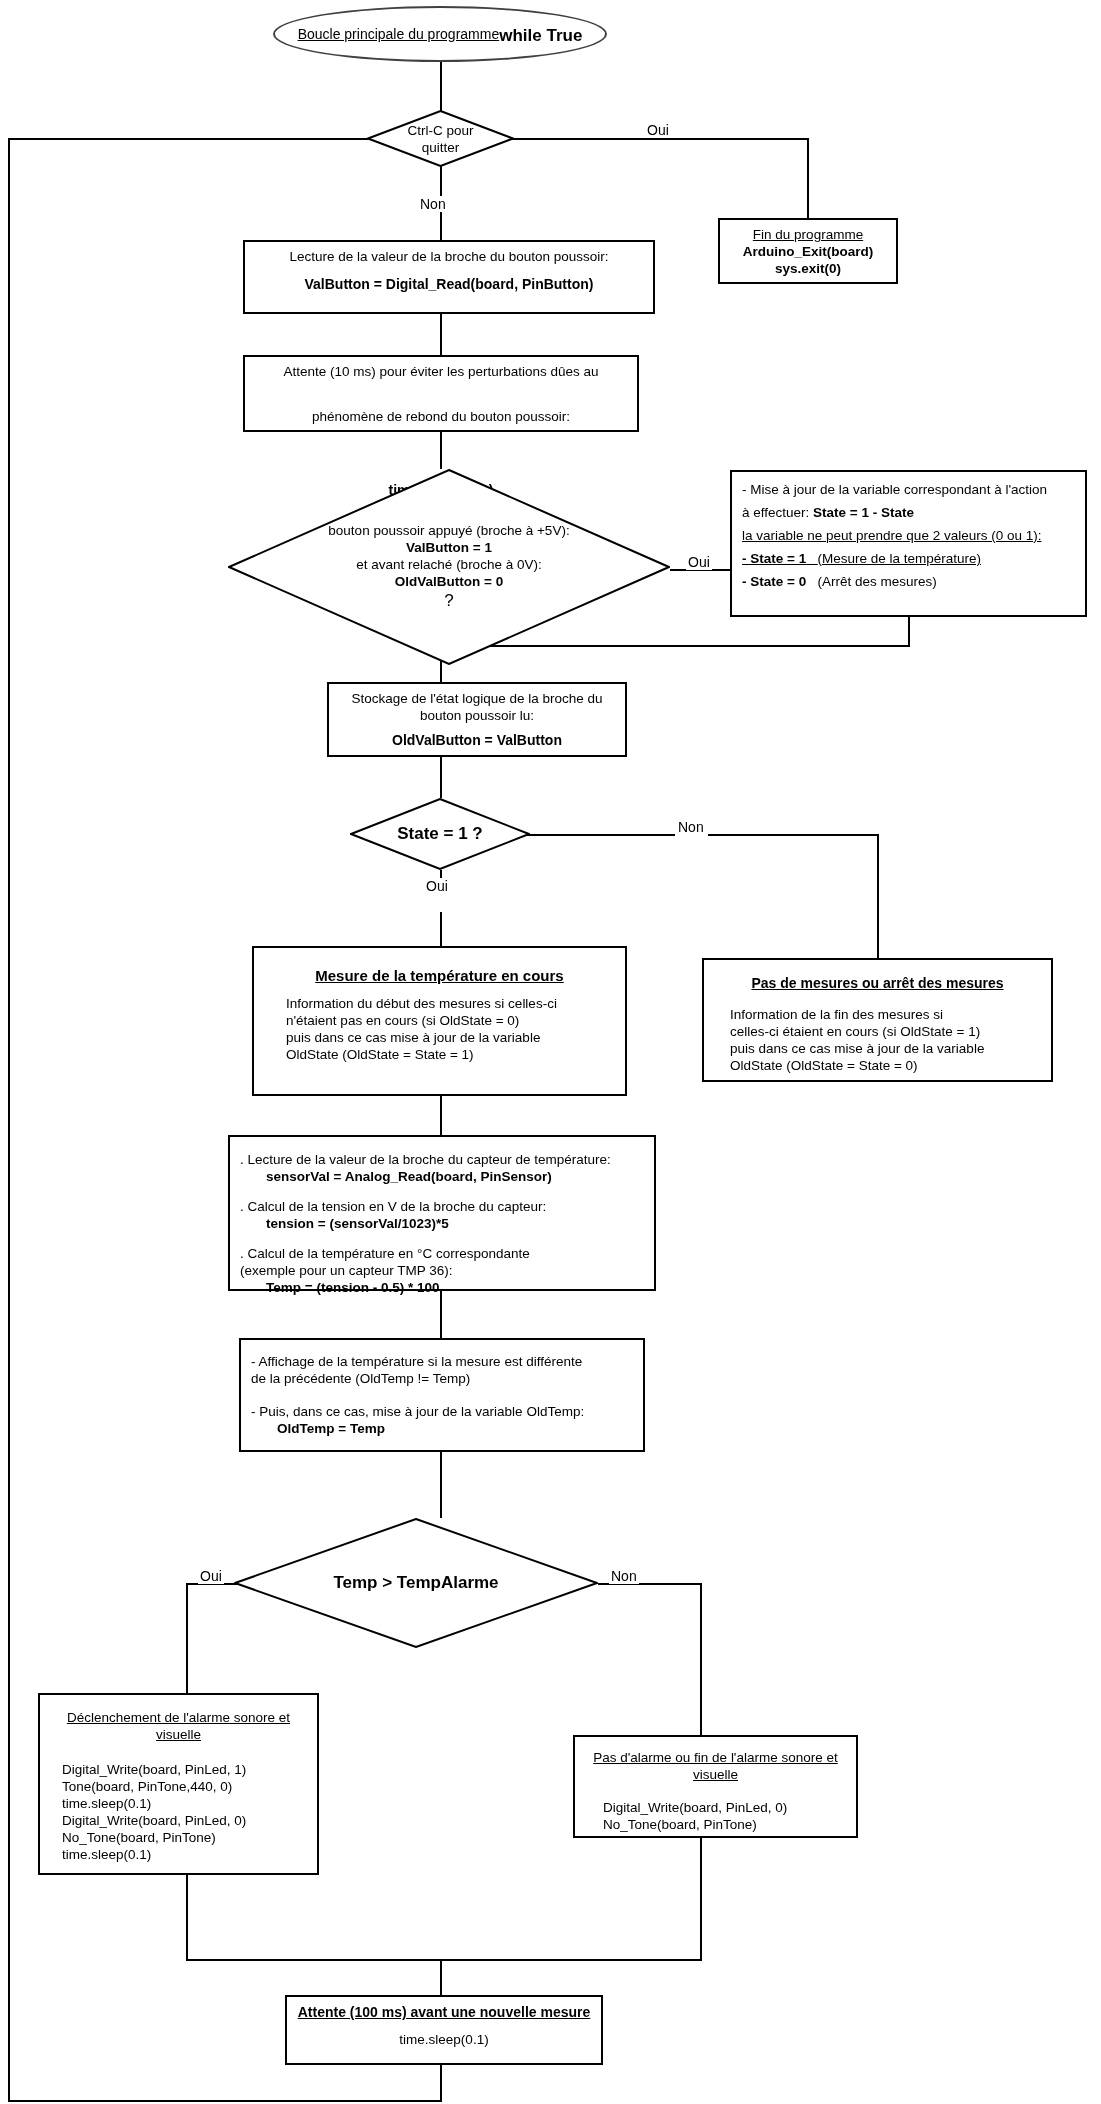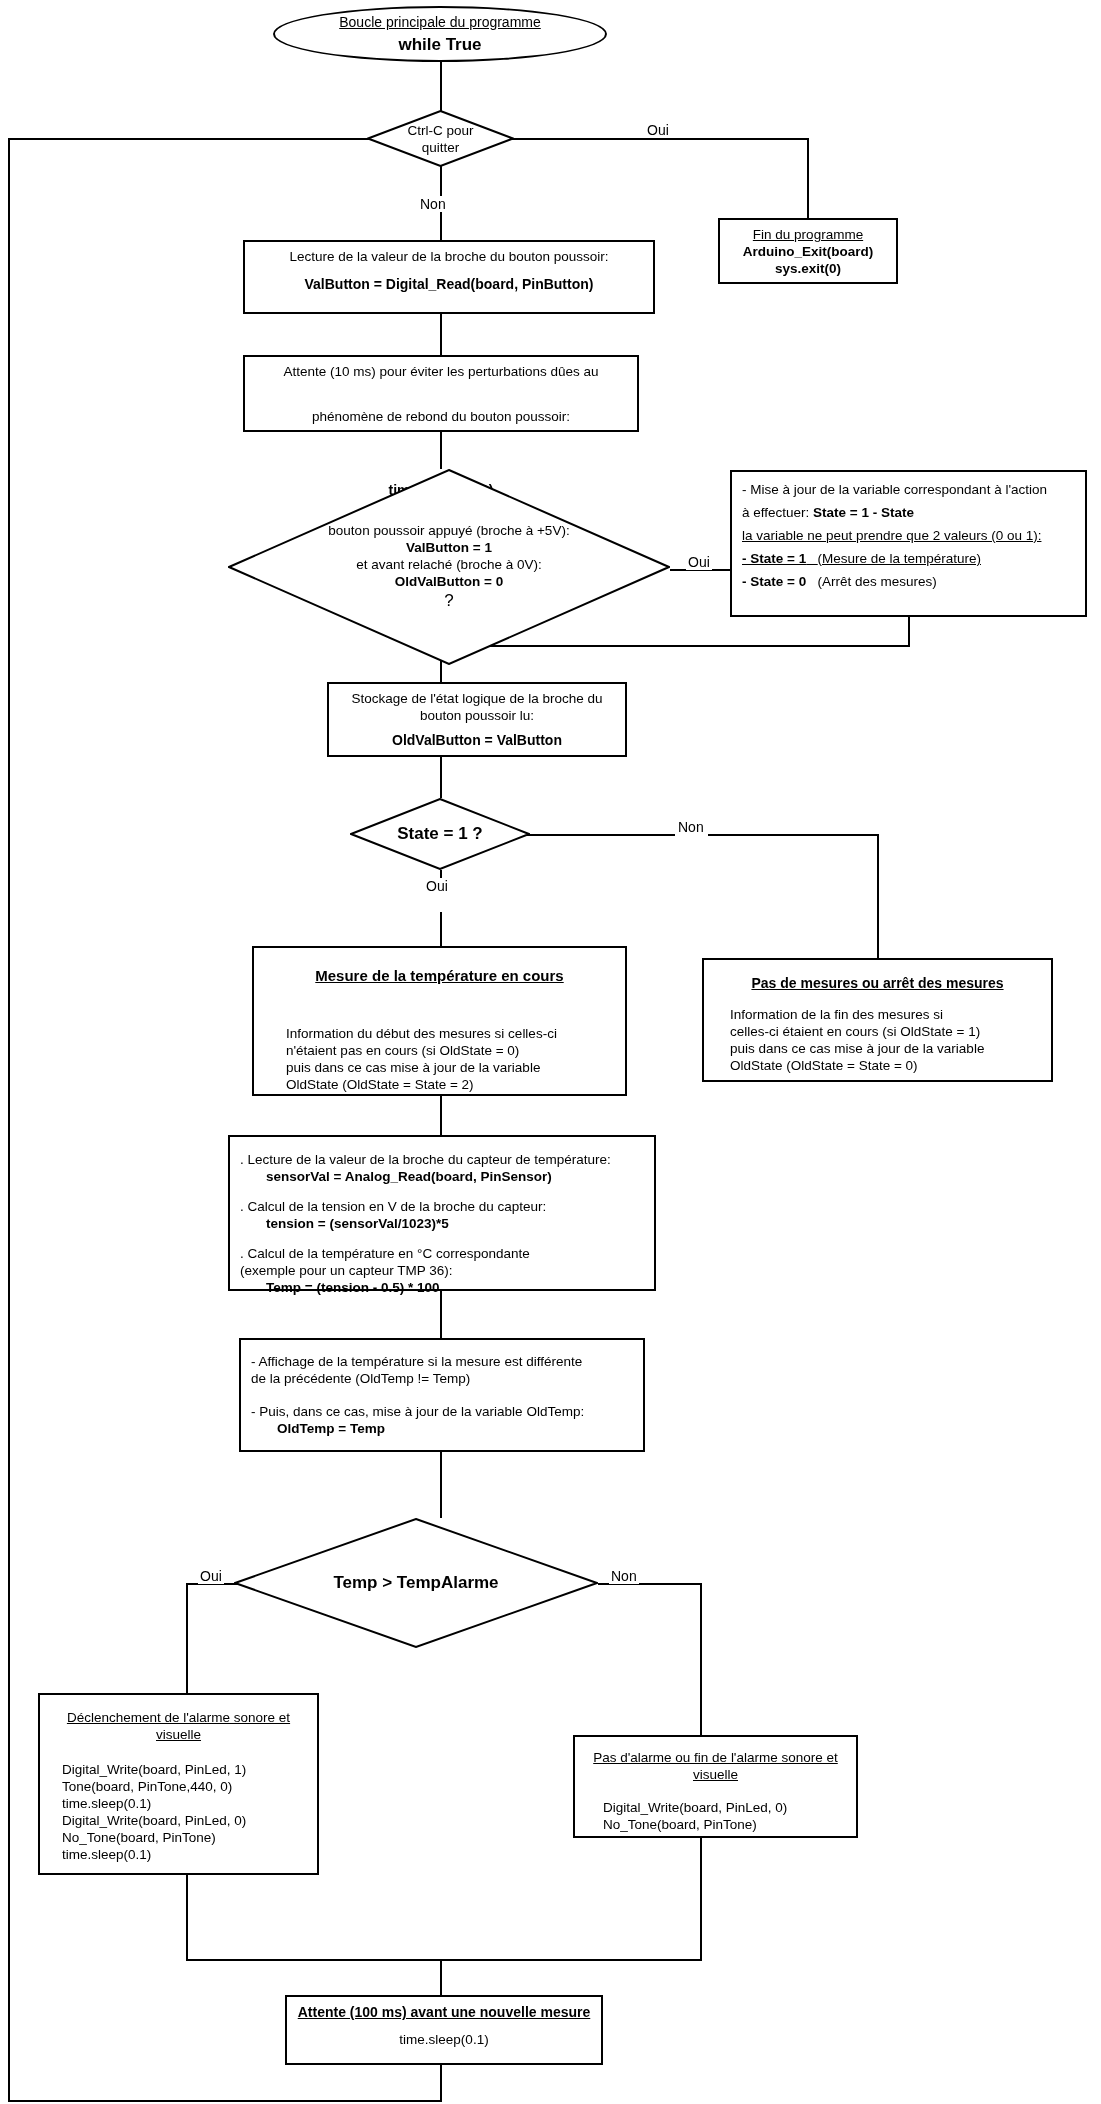--- a/index.html
+++ b/index.html
@@ -7,22 +7,22 @@
   #canvas{position:relative;width:1101px;height:2104px;background:#fff;overflow:hidden;}
 
   
   .node{position:absolute;box-sizing:border-box;}
   .box{border:2px solid #000;background:#fff;display:flex;flex-direction:column;
        }
   .box.ctr{align-items:center;text-align:center;}
   .box.lft{align-items:flex-start;text-align:left;}
   .pad{padding:6px 10px;}
 
-  .terminator{border:2px solid #000000;background:#fff;border-radius:50%/50%;
-       display:flex;flex-direction:column;align-items:center;justify-content:center;
+  .terminator{border:2px solid #404040;background:#fff;border-radius:50%/50%;
+       display:flex;flex-direction:row;align-items:center;justify-content:center;
        text-align:center;}
 
   
   .diamond{position:absolute;}
   .diamond .dshape{position:absolute;left:0;top:0;width:100%;height:100%;}
   .diamond .dlabel{position:absolute;left:0;top:0;width:100%;height:100%;
        display:flex;flex-direction:column;align-items:center;justify-content:center;
        text-align:center;pointer-events:none;}
 
   
@@ -183,25 +183,25 @@
 
   <div class="diamond" style="left:350px;top:798px;width:180px;height:72px;">
     <svg class="dshape" viewBox="0 0 180 72" preserveAspectRatio="none">
       <polygon points="90,1 179,36 90,71 1,36" fill="#fff" stroke="#000" stroke-width="2"></polygon>
     </svg>
     <div class="dlabel t17 b">State = 1 ?</div>
   </div>
 
   <div class="node box pad" style="left:252px;top:946px;width:375px;height:150px;justify-content:flex-start;">
     <div class="t15 b u" style="text-align:center;width:100%;margin-top:12px;">Mesure de la température en cours</div>
-    <div style="margin-top:40px;padding-left:22px;">
+    <div style="margin-top:10px;padding-left:22px;">
       <div class="t13">Information du début des mesures si celles-ci</div>
       <div class="t13">n'étaient pas en cours (si OldState = 0)</div>
       <div class="t13">puis dans ce cas mise à jour de la variable</div>
-      <div class="t13">OldState (OldState = State = 2)</div>
+      <div class="t13">OldState (OldState = State = 1)</div>
     </div>
   </div>
 
   <div class="node box pad" style="left:702px;top:958px;width:351px;height:124px;justify-content:flex-start;">
     <div class="t14 b u" style="text-align:center;width:100%;margin-top:8px;">Pas de mesures ou arrêt des mesures</div>
     <div style="margin-top:14px;padding-left:16px;">
       <div class="t13">Information de la fin des mesures si</div>
       <div class="t13">celles-ci étaient en cours (si OldState = 1)</div>
       <div class="t13">puis dans ce cas mise à jour de la variable</div>
       <div class="t13">OldState (OldState = State = 0)</div>

